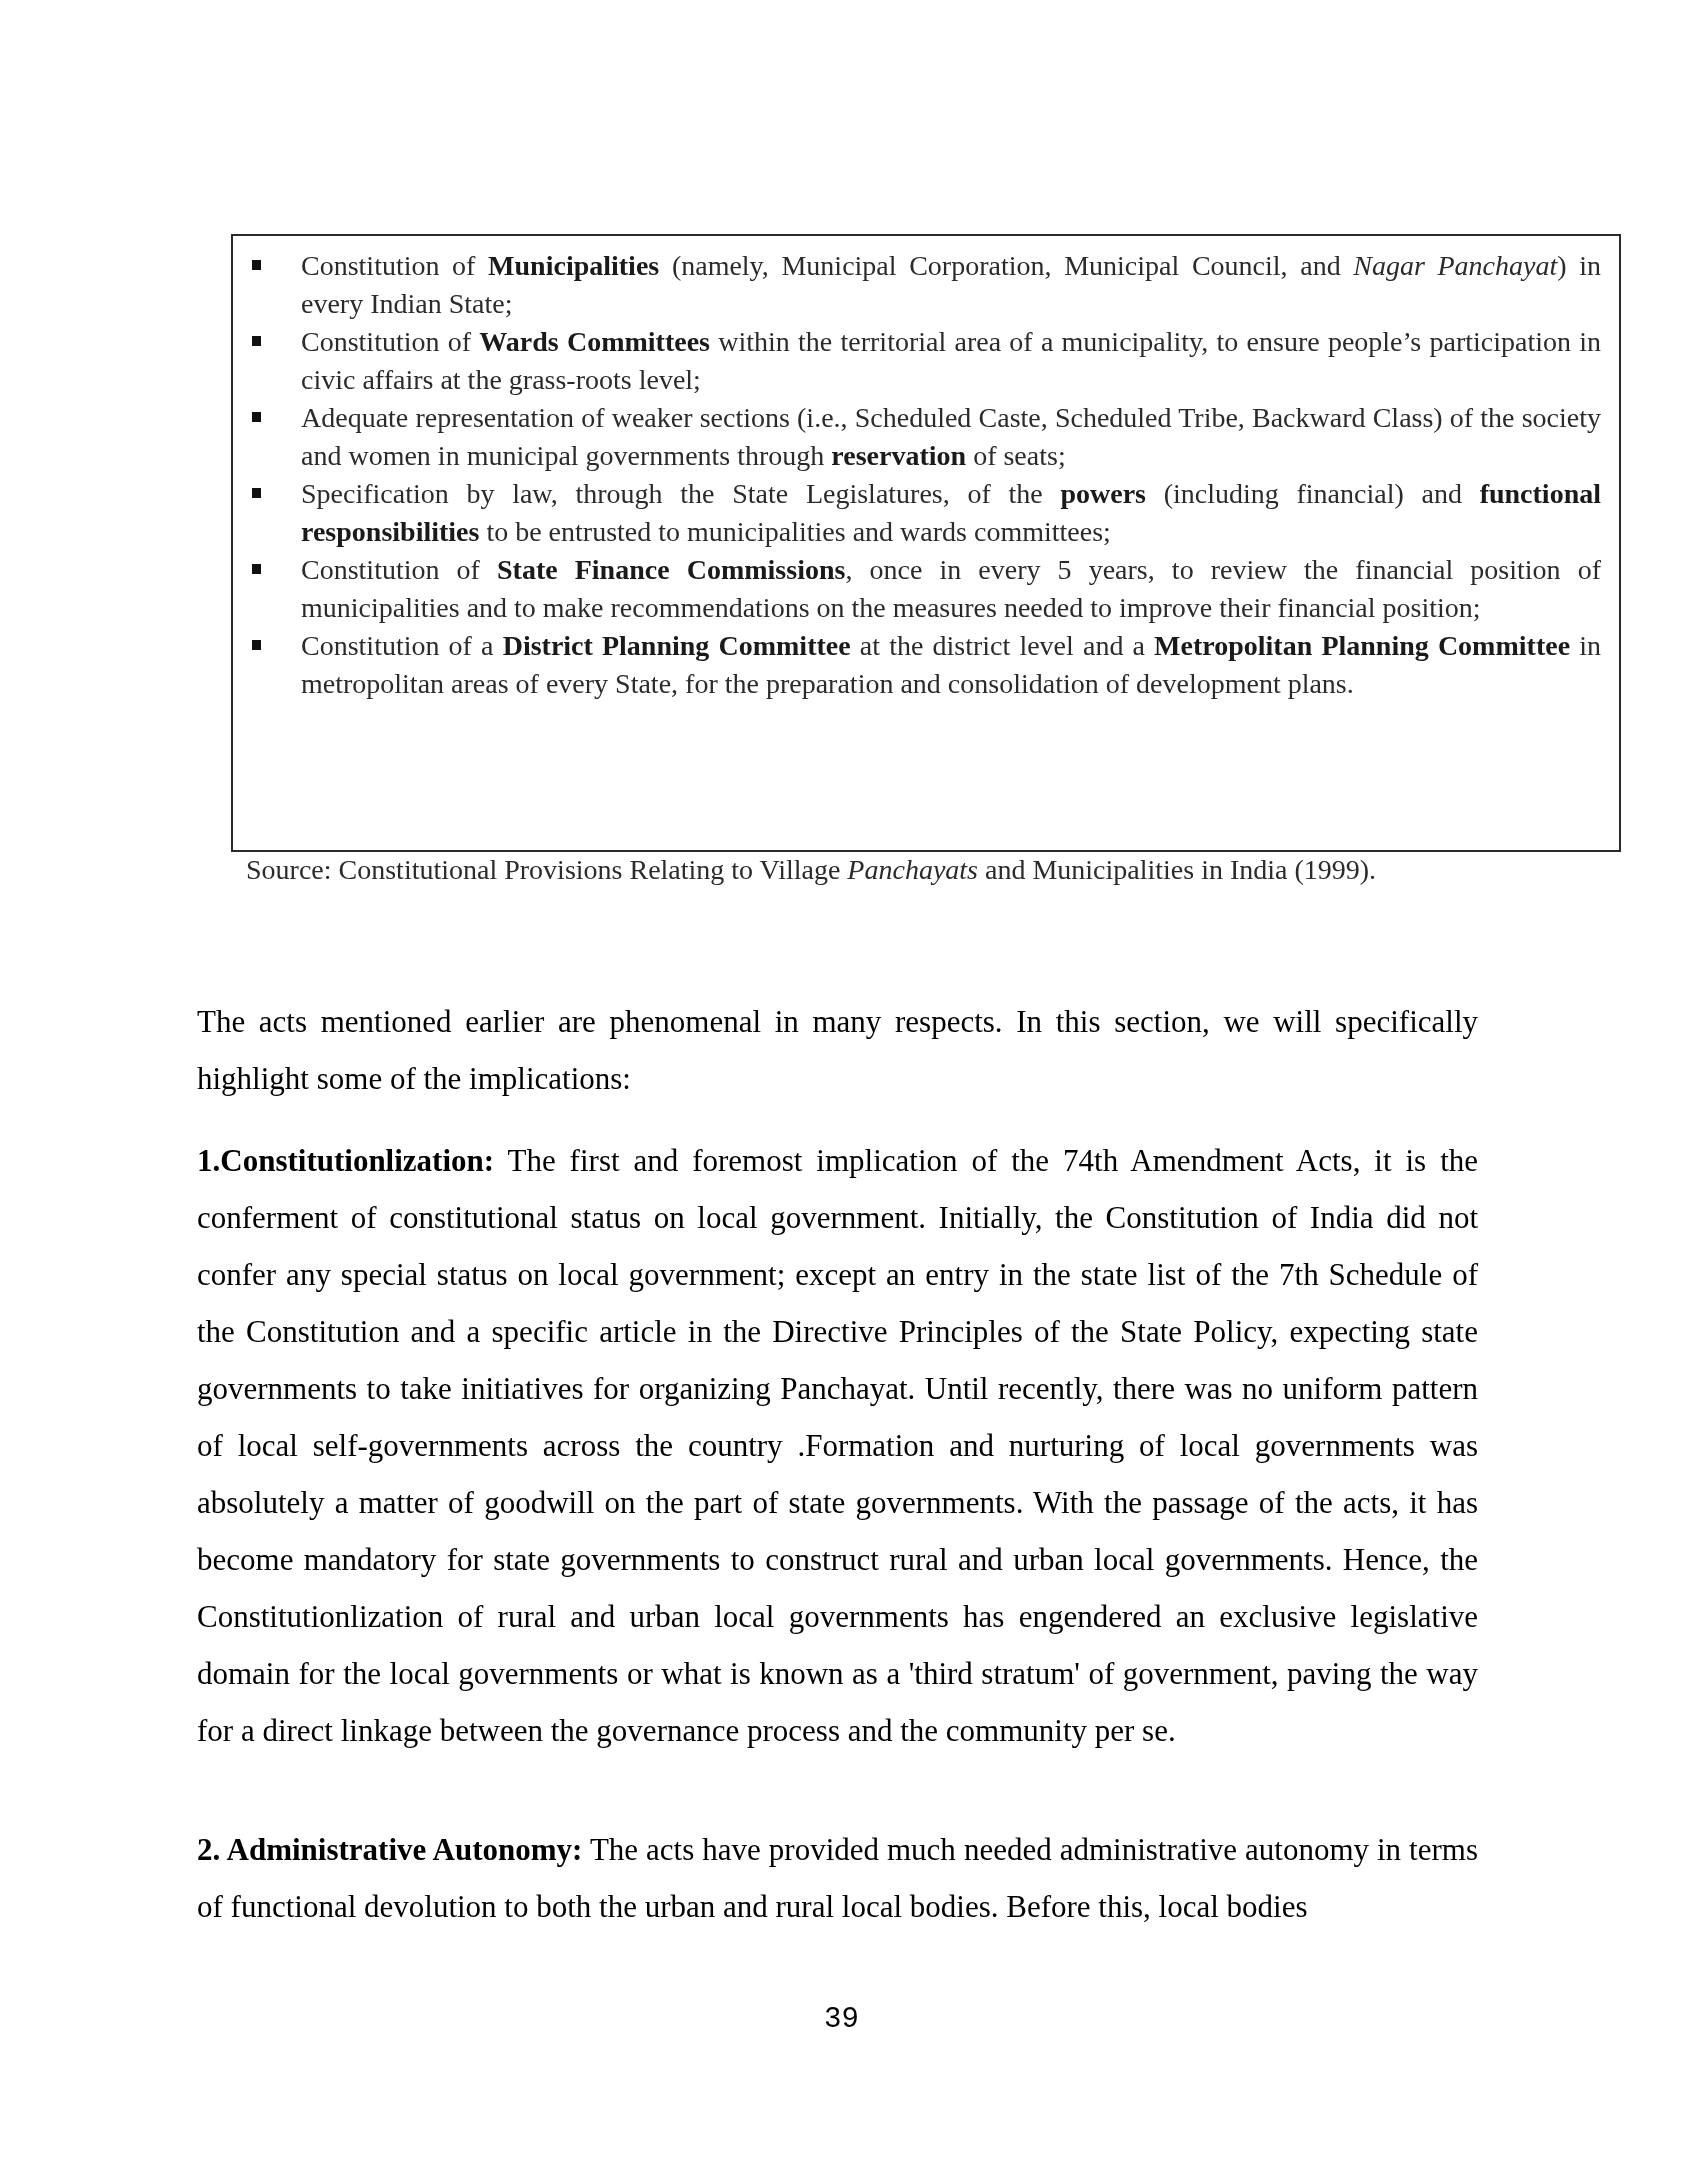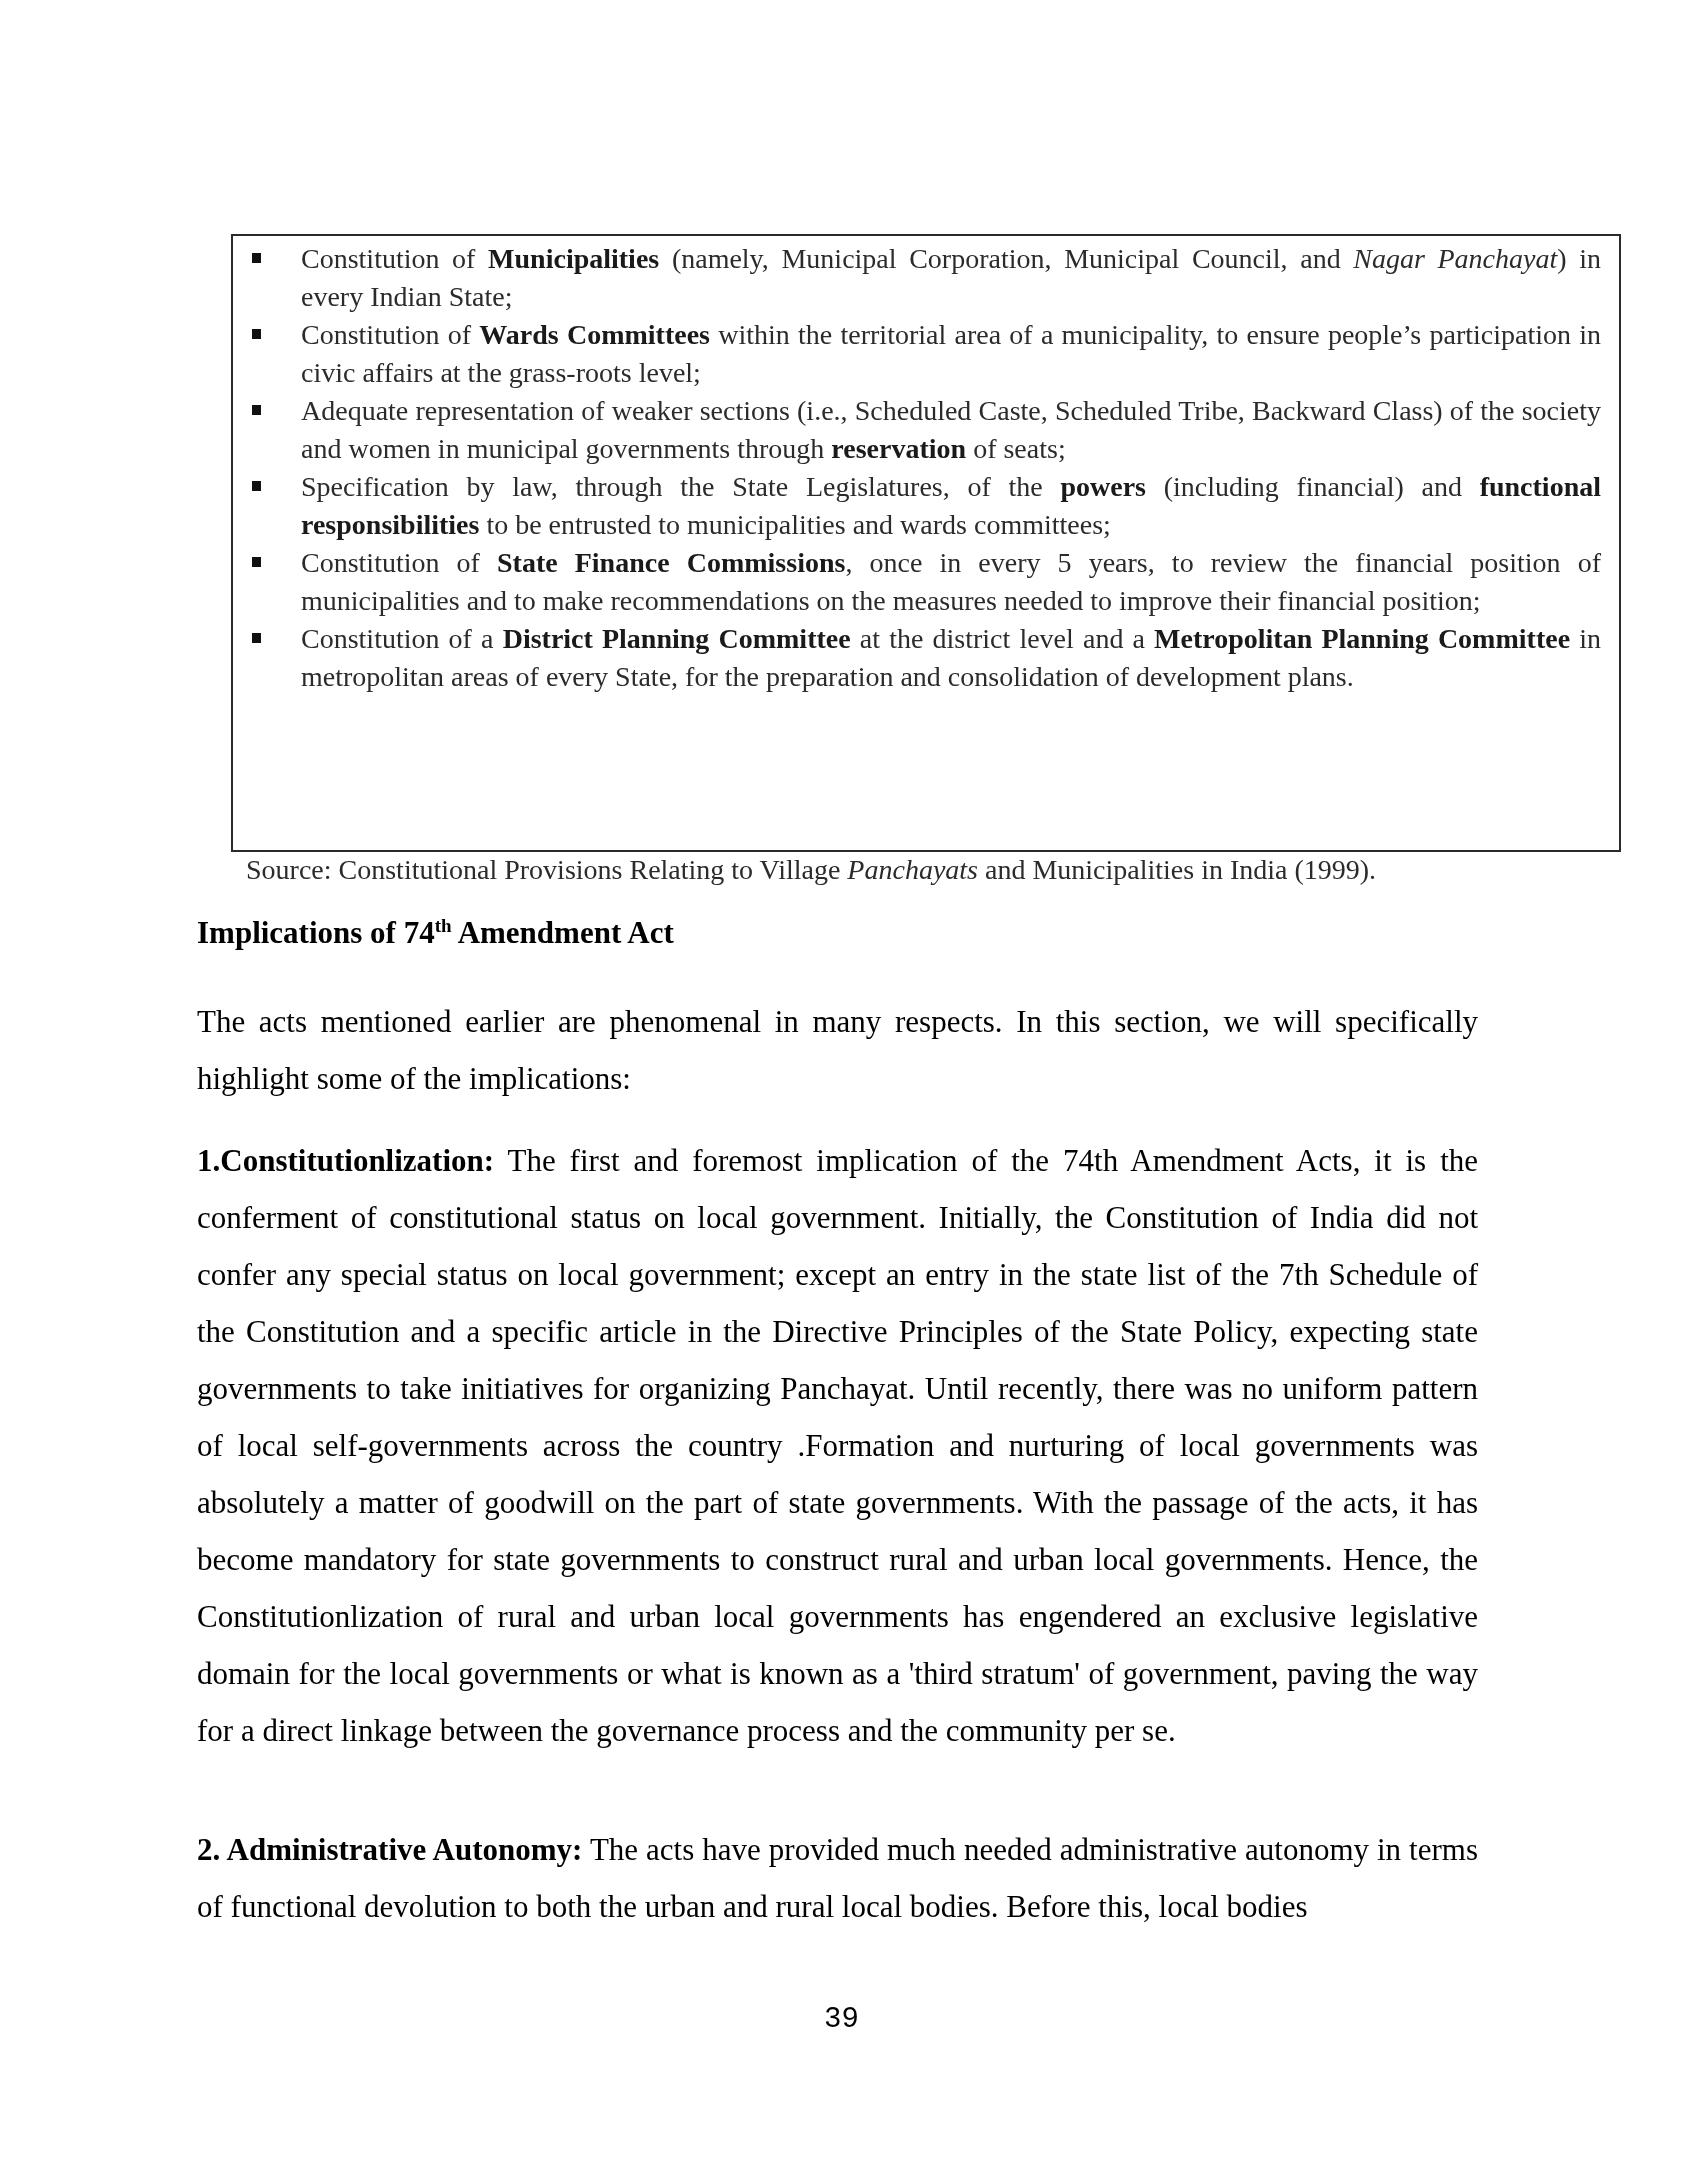--- a/index.html
+++ b/index.html
@@ -3,21 +3,21 @@
 <meta charset="utf-8">
 <style>
   html, body { margin: 0; padding: 0; background: #ffffff; }
   body { width: 1683px; height: 2178px; position: relative; overflow: hidden; }
   .page { position: absolute; left: 0; top: 0; width: 1683px; height: 2178px; background: #fff; }
 
   
   .provisions-box {
     position: absolute; left: 231px; top: 234px; width: 1390px; height: 618px;
     border: 2px solid #2a2a2a; box-sizing: border-box;
-    padding: 4px 18px 0 0;
+    padding: 11px 18px 0 0;
     font-family: "Liberation Serif", "DejaVu Serif", serif;
     font-size: 28px; line-height: 38px; color: #2b2b2b;
   }
   .prov-list { list-style: none; margin: 0; padding: 0; }
   .prov-item { position: relative; padding-left: 68px; text-align: justify; text-align-last: left; }
   .prov-bullet {
     position: absolute; left: 19px; top: 13px; width: 9px; height: 10px; background: #111;
   }
   .prov-item b { font-weight: bold; color: #1a1a1a; }
   .prov-item i { font-style: italic; }
@@ -84,23 +84,20 @@
         <span class="prov-bullet"></span>
         <span>Constitution of a </span><b>District Planning Committee</b><span> at the district level and a </span><b>Metropolitan Planning Committee</b><span> in metropolitan areas of every State, for the preparation and consolidation of development plans.</span>
       </li>
     </ul>
   </div>
 
   <div class="source-line">
     <span>Source: Constitutional Provisions Relating to Village </span><i>Panchayats</i><span> and Municipalities in India (1999).</span>
   </div>
 
-  <div class="section-heading">
-    <span>Implications of 74</span><sup>th</sup><span> Amendment Act</span>
-  </div>
 
   <div class="body-col" id="intro-para">
     <p class="para">The acts mentioned earlier are phenomenal in many respects. In this section, we will specifically highlight some of the implications:</p>
   </div>
 
   <div class="body-col" id="para-1">
     <p class="para"><b>1.Constitutionlization:</b><span> The first and foremost implication of the 74th Amendment Acts, it is the conferment of constitutional status on local government. Initially, the Constitution of India did not confer any special status on local government; except an entry in the state list of the 7th Schedule of the Constitution and a specific article in the Directive Principles of the State Policy, expecting state governments to take initiatives for organizing Panchayat. Until recently, there was no uniform pattern of local self-governments across the country .Formation and nurturing of local governments was absolutely a matter of goodwill on the part of state governments. With the passage of the acts, it has become mandatory for state governments to construct rural and urban local governments. Hence, the Constitutionlization of rural and urban local governments has engendered an exclusive legislative domain for the local governments or what is known as a 'third stratum' of government, paving the way for a direct linkage between the governance process and the community per se.</span></p>
   </div>
 
   <div class="body-col" id="para-2">

